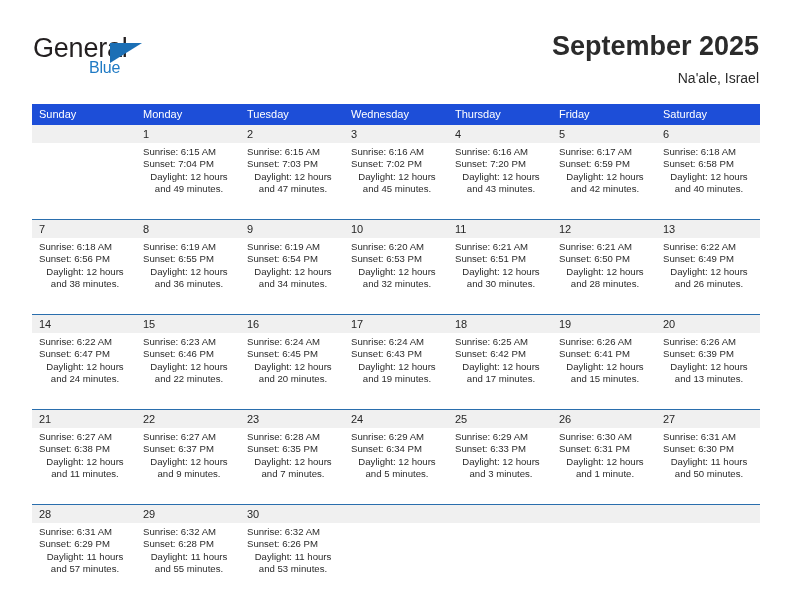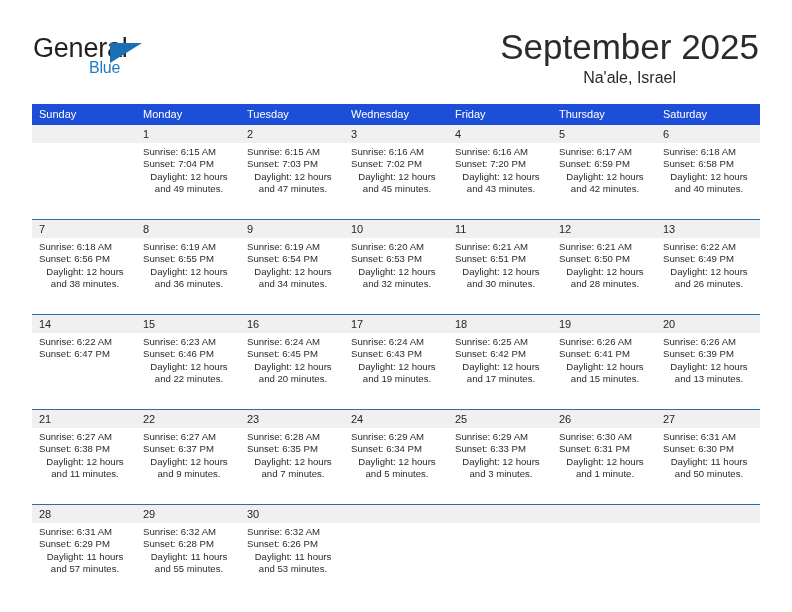--- a/index.html
+++ b/index.html
@@ -67,34 +67,33 @@
     border-bottom: 20px solid transparent;
   }
 
   .title-block {
     position: absolute;
     right: 33px;
     top: 30px;
     text-align: right;
   }
   .cal-title {
-    font-size: 35px;
+    font-size: 27px;
     color: #2b2b2b;
     line-height: 33px;
     white-space: nowrap;
-    font-weight: normal;
+    font-weight: bold;
     margin: 0;
   }
   .cal-subtitle {
-    font-size: 16px;
+    font-size: 14px;
     color: #2b2b2b;
     line-height: 18px;
     margin-top: 6px;
     white-space: nowrap;
-    text-align: center;
   }
 
   
   .calendar {
     position: absolute;
     left: 32px;
     top: 104px;
     width: 728px;
   }
 
@@ -182,22 +181,22 @@
 
   </div>
 
   <div class="calendar">
 
     <div class="weekday-row">
       <div class="weekday-cell">Sunday</div>
       <div class="weekday-cell">Monday</div>
       <div class="weekday-cell">Tuesday</div>
       <div class="weekday-cell">Wednesday</div>
+      <div class="weekday-cell">Thursday</div>
       <div class="weekday-cell">Friday</div>
-      <div class="weekday-cell">Thursday</div>
       <div class="weekday-cell">Saturday</div>
     </div>
 
     <div id="weeks-container">
         <div class="week-row">
           <div class="daynum-row">
             <div class="daynum-cell"></div>
             <div class="daynum-cell">1</div>
             <div class="daynum-cell">2</div>
             <div class="daynum-cell">3</div>
@@ -298,20 +297,21 @@
             <div class="daynum-cell">16</div>
             <div class="daynum-cell">17</div>
             <div class="daynum-cell">18</div>
             <div class="daynum-cell">19</div>
             <div class="daynum-cell">20</div>
           </div>
           <div class="detail-row">
             <div class="detail-cell">
               <div class="line">Sunrise: 6:22 AM</div>
               <div class="line">Sunset: 6:47 PM</div>
+              <div class="wrap">Daylight: 12 hours and 24 minutes.</div>
             </div>
             <div class="detail-cell">
               <div class="line">Sunrise: 6:23 AM</div>
               <div class="line">Sunset: 6:46 PM</div>
               <div class="wrap">Daylight: 12 hours and 22 minutes.</div>
             </div>
             <div class="detail-cell">
               <div class="line">Sunrise: 6:24 AM</div>
               <div class="line">Sunset: 6:45 PM</div>
               <div class="wrap">Daylight: 12 hours and 20 minutes.</div>

